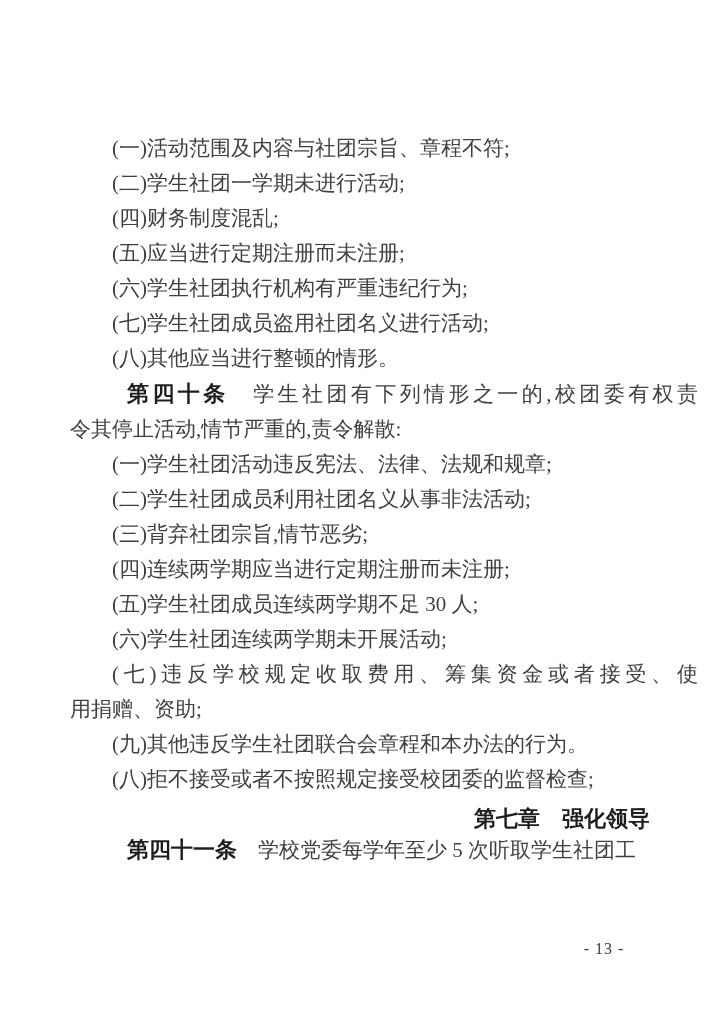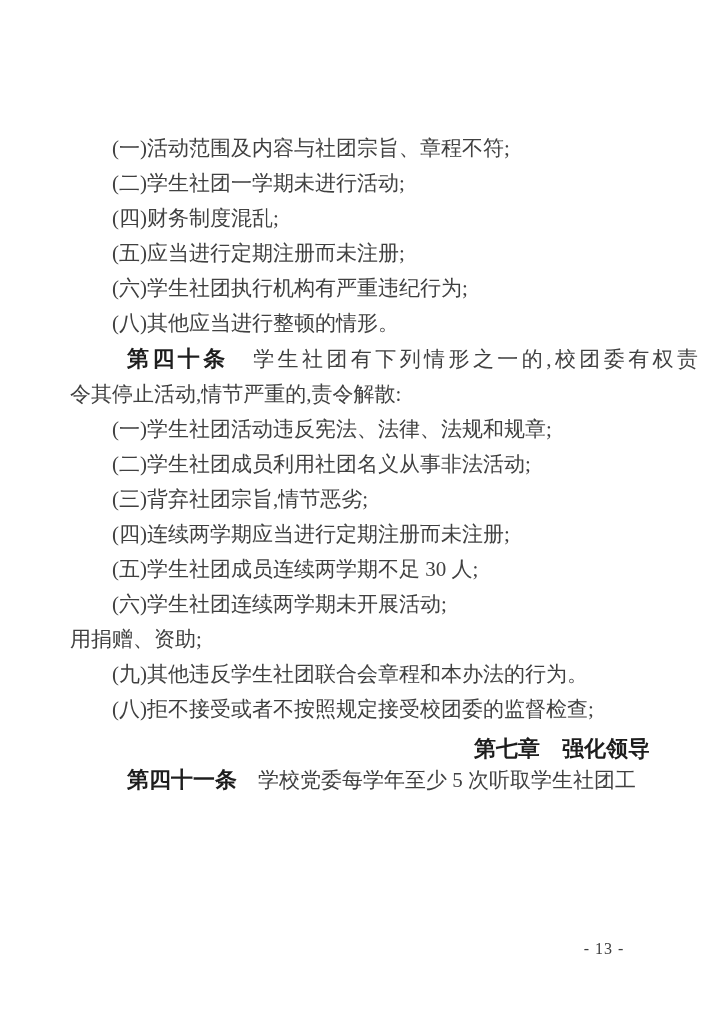--- a/index.html
+++ b/index.html
@@ -58,29 +58,31 @@
 </head>
 <body>
 
 <div class="page">
   <div class="text-block" id="lines">
       <div class="line item"><span>(一)活动范围及内容与社团宗旨、章程不符;</span></div>
       <div class="line item"><span>(二)学生社团一学期未进行活动;</span></div>
       <div class="line item"><span>(四)财务制度混乱;</span></div>
       <div class="line item"><span>(五)应当进行定期注册而未注册;</span></div>
       <div class="line item"><span>(六)学生社团执行机构有严重违纪行为;</span></div>
+      <div class="line item"><span>(七)学生社团成员盗用社团名义进行活动;</span></div>
       <div class="line item"><span>(八)其他应当进行整顿的情形。</span></div>
       <div class="line article stretch"><span class="bold">第四十条</span><span>　学生社团有下列情形之一的,校团委有权责</span></div>
       <div class="line flush"><span>令其停止活动,情节严重的,责令解散:</span></div>
       <div class="line item"><span>(一)学生社团活动违反宪法、法律、法规和规章;</span></div>
       <div class="line item"><span>(二)学生社团成员利用社团名义从事非法活动;</span></div>
       <div class="line item"><span>(三)背弃社团宗旨,情节恶劣;</span></div>
       <div class="line item"><span>(四)连续两学期应当进行定期注册而未注册;</span></div>
       <div class="line item"><span>(五)学生社团成员连续两学期不足 30 人;</span></div>
       <div class="line item"><span>(六)学生社团连续两学期未开展活动;</span></div>
+      <div class="line item stretch"><span>(七)违反学校规定收取费用、筹集资金或者接受、使</span></div>
       <div class="line flush"><span>用捐赠、资助;</span></div>
       <div class="line item"><span>(九)其他违反学生社团联合会章程和本办法的行为。</span></div>
       <div class="line item"><span>(八)拒不接受或者不按照规定接受校团委的监督检查;</span></div>
       <div class="line chapter"><span class="bold">第七章　强化领导</span></div>
       <div class="line article"><span class="bold">第四十一条</span><span>　学校党委每学年至少 5 次听取学生社团工</span></div>
     </div>
   <div class="page-number">- 13 -</div>
 </div>
 
 </body></html>

